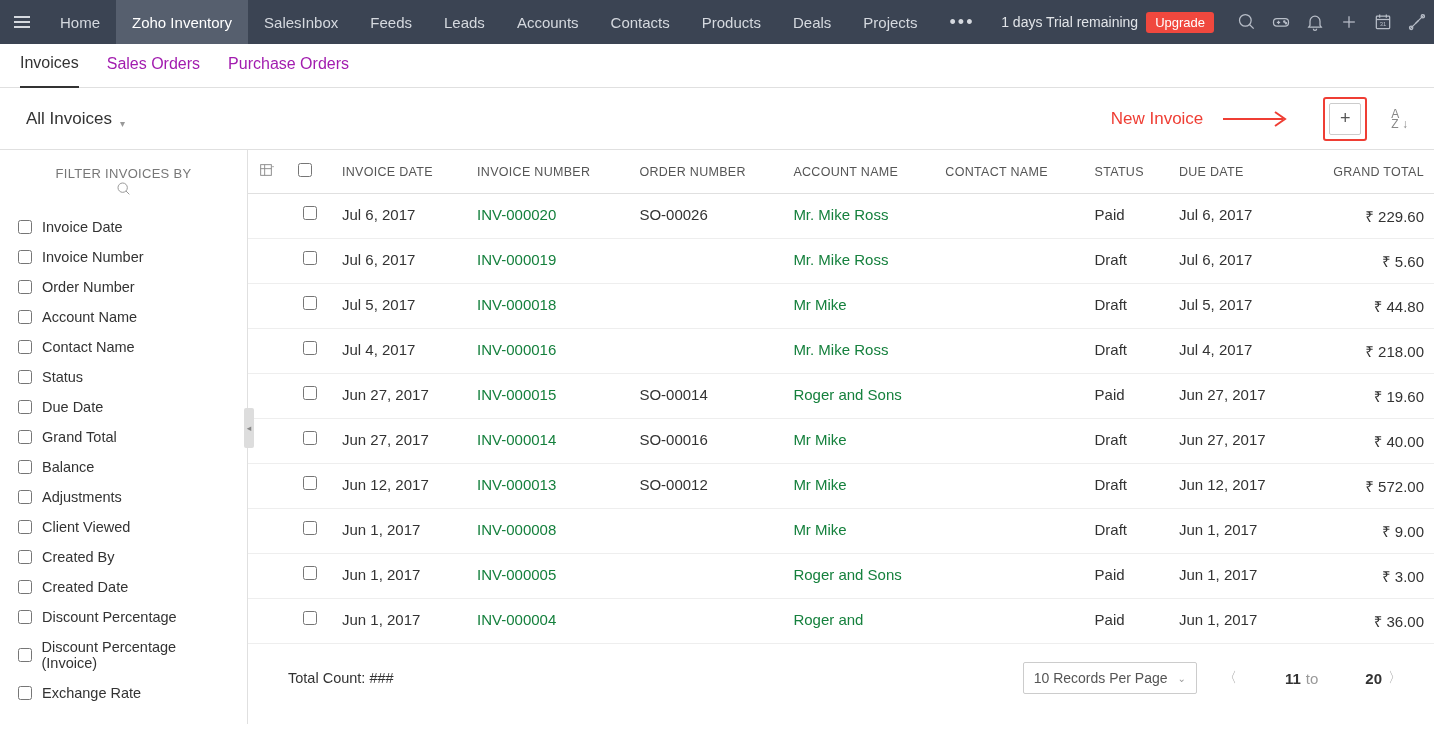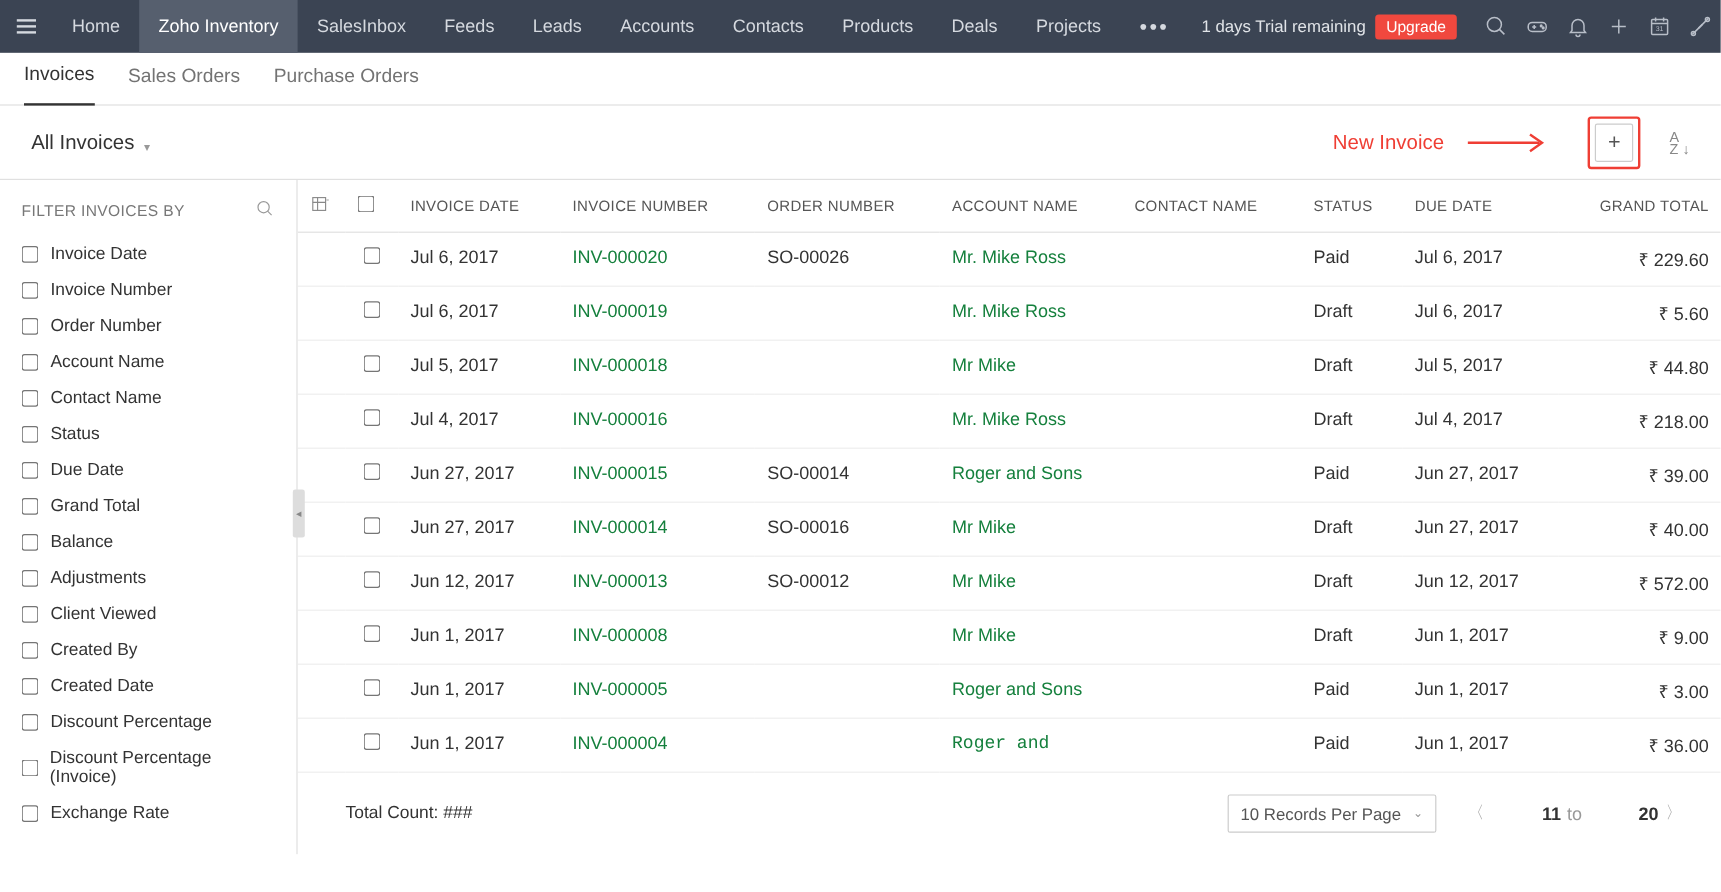--- a/index.html
+++ b/index.html
@@ -17,38 +17,38 @@
   .nav-more { padding: 0 16px; display:flex; align-items:center; font-size: 18px; letter-spacing: 2px; cursor:pointer; }
   .nav-spacer { flex: 1; }
   .trial { color: #e1e4e8; font-size: 14px; margin-right: 8px; }
   .upgrade-btn { background: #f0483e; color: #fff; padding: 3px 9px; border-radius: 3px; font-size: 13px; cursor: pointer; }
   .nav-icons { display: flex; align-items: center; margin-left: 16px; }
   .nav-icon { width: 34px; height: 44px; display:flex; align-items:center; justify-content:center; cursor:pointer; color:#b8bec8; }
   .nav-icon svg { width: 20px; height: 20px; stroke: #b8bec8; fill: none; stroke-width: 1.5; }
 
   
   .subtabs { height: 44px; border-bottom: 1px solid #e0e0e0; display:flex; align-items:flex-end; padding: 0 20px; }
-  .subtab { padding: 12px 0 14px; margin-right: 28px; font-size: 16px; color: #737373; cursor:pointer; }
+  .subtab { padding: 12px 0 14px; margin-right: 28px; font-size: 16px; color: #a21caf; cursor:pointer; }
   .subtab.active { color: #333; border-bottom: 2px solid #333; margin-bottom: -1px; }
 
   
   .toolbar { height: 62px; border-bottom: 1px solid #e0e0e0; display:flex; align-items:center; padding: 0 26px; }
   .view-selector { font-size: 17px; font-weight: 500; color: #333; cursor:pointer; display:flex; align-items:flex-end; }
   .caret { margin-left: 8px; color:#999; font-size: 10px; }
   .toolbar-spacer { flex: 1; }
   .new-invoice-label { color: #ef3e34; font-size: 17px; margin-right: 20px; }
   .arrow-svg { margin-right: 30px; }
   .add-button-box { border: 2px solid #ef3e34; border-radius: 3px; padding: 4px; margin-right: 24px; }
   .add-button { width: 32px; height: 32px; border: 1px solid #ccc; border-radius: 2px; display:flex; align-items:center; justify-content:center; font-size: 18px; color:#555; cursor:pointer; }
   .sort-icon { color:#888; font-size: 12px; cursor:pointer; line-height: 10px; }
 
   
   .body-split { display:flex; height: calc(100% - 158px); }
   .sidebar { width: 248px; border-right: 1px solid #e0e0e0; padding: 16px 0; position: relative; }
-  .sidebar-head { display:flex; align-items:center; padding: 0 18px 12px; color:#777; font-size: 13px; letter-spacing: 0.3px; }
+  .sidebar-head { display:flex; align-items:center; padding: 0 30px 12px; color:#777; font-size: 13px; letter-spacing: 0.3px; flex-direction: column; }
   .sidebar-head .title { flex:1; }
   .search-mini svg { width: 16px; height: 16px; stroke:#999; fill:none; stroke-width:1.5; }
   .filter-item { display:flex; align-items:center; padding: 7px 18px; font-size: 14.5px; color:#333; cursor:pointer; }
   .filter-item input { margin-right: 10px; width: 14px; height: 14px; }
   .collapse-handle { position:absolute; right:-7px; top: 258px; width: 10px; height: 40px; background:#ddd; border-radius: 2px; display:flex; align-items:center; justify-content:center; color:#888; font-size:9px; cursor:pointer;}
 
   .content { flex:1; overflow:auto; }
   table.invoices { width: 100%; border-collapse: collapse; }
   table.invoices th { text-align:left; font-size: 12.5px; color:#555; font-weight: 500; padding: 12px 10px; border-bottom: 1px solid #e0e0e0; letter-spacing: 0.3px; white-space: nowrap; }
   table.invoices th.right, table.invoices td.right { text-align: right; }
@@ -321,21 +321,21 @@
           <tr>
             <td class="col-config"></td>
             <td class="col-chk"><input type="checkbox" class="rowchk" style=""></td>
             <td>Jun 27, 2017</td>
             <td class="link">INV-000015</td>
             <td>SO-00014</td>
             <td class="link" style="max-width:110px;">Roger and Sons</td>
             <td></td>
             <td>Paid</td>
             <td>Jun 27, 2017</td>
-            <td class="right">₹ 39.00</td>
+            <td class="right">₹ 19.60</td>
           </tr>
           <tr>
             <td class="col-config"></td>
             <td class="col-chk"><input type="checkbox" class="rowchk" style=""></td>
             <td>Jun 27, 2017</td>
             <td class="link">INV-000014</td>
             <td>SO-00016</td>
             <td class="link" style="max-width:110px;">Mr Mike</td>
             <td></td>
             <td>Draft</td>
@@ -377,21 +377,21 @@
             <td>Paid</td>
             <td>Jun 1, 2017</td>
             <td class="right">₹ 3.00</td>
           </tr>
           <tr>
             <td class="col-config"></td>
             <td class="col-chk"><input type="checkbox" class="rowchk" style=""></td>
             <td>Jun 1, 2017</td>
             <td class="link">INV-000004</td>
             <td></td>
-            <td class="link" style="max-width:110px;font-family:Liberation Mono, monospace;">Roger and</td>
+            <td class="link" style="max-width:110px;">Roger and</td>
             <td></td>
             <td>Paid</td>
             <td>Jun 1, 2017</td>
             <td class="right">₹ 36.00</td>
           </tr>
         </tbody>
     </table>
 
     <div class="footer">
       <span class="total-count">Total Count: ###</span>

